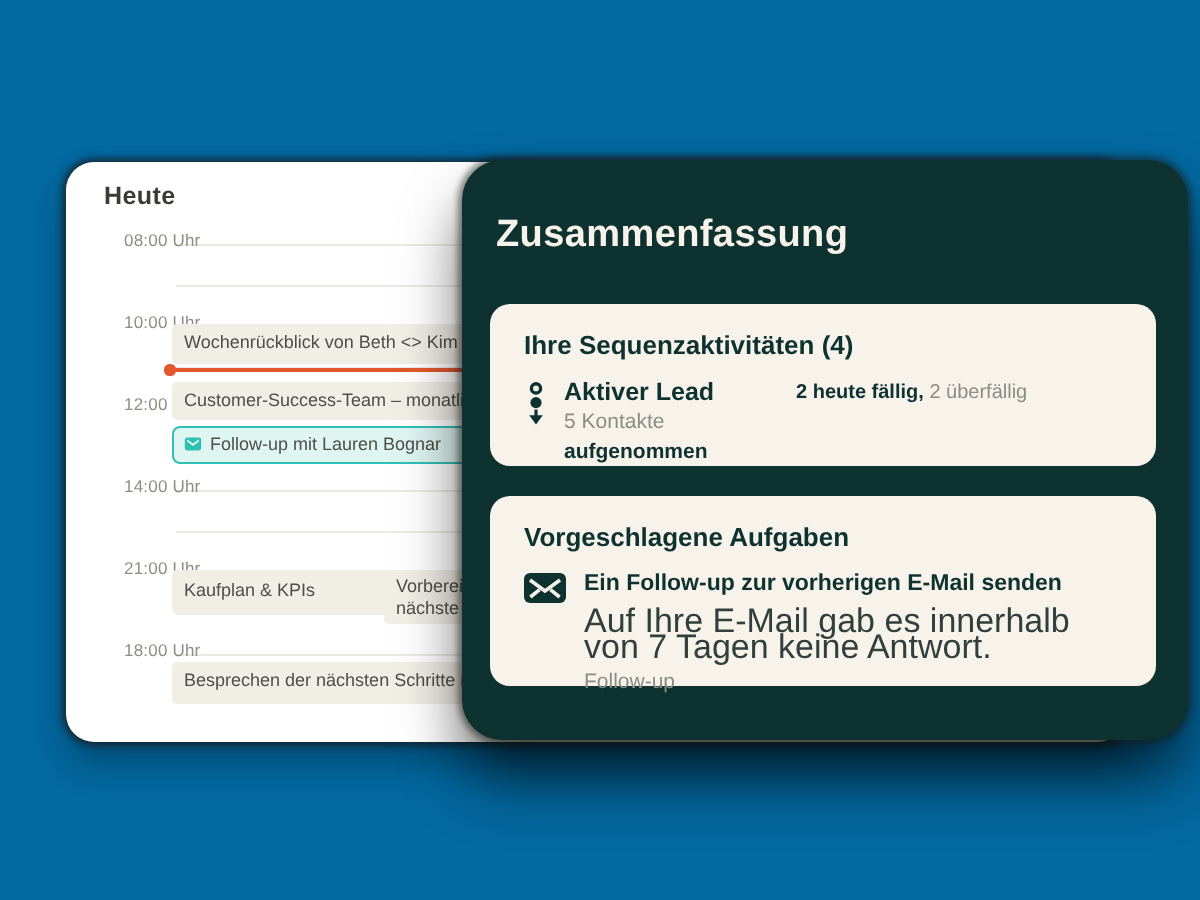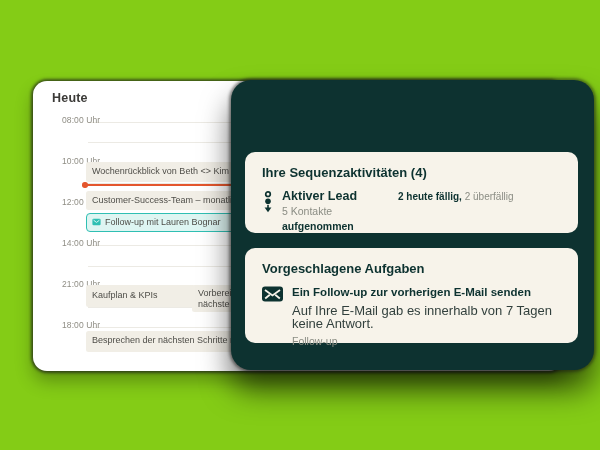--- a/index.html
+++ b/index.html
@@ -1,17 +1,17 @@
 <!DOCTYPE html>
 <html style="--panel-bg: #0d3230; --cream: #f7f3ea; --panel-text: #0d3230; --muted: #8b8d84; --orange: #e4562d; --teal: #2fbfb3; --teal-bg: #def5f2; --beige: #f1eee6; --cal-muted: #8f8d84; --grid-line: #eceae4;"><head>
 <meta charset="utf-8">
 <style>
   html,body{margin:0;padding:0;background:#ffffff;}
   *{box-sizing:border-box;font-family:"Liberation Sans", sans-serif;}
-  .stage{position:relative;width:600px;height:450px;background:#84cc16;overflow:hidden;}
+  .stage{position:relative;width:600px;height:450px;background:#0369a1;overflow:hidden;}
 
   
   .calendar-card{
     position:absolute;left:33px;top:81px;width:530px;height:290px;
     background:#ffffff;border-radius:14px;
     box-shadow:0 0 3px 2px rgba(25,25,24,0.65), 0 10px 18px rgba(0,0,0,0.30);
   }
   .cal-title{position:absolute;left:19px;top:10px;font-size:12.5px;font-weight:bold;color:#3b3a37;letter-spacing:.2px;}
   .cal-grid{
     position:absolute;left:55px;right:0;top:41px;height:227px;
@@ -66,21 +66,21 @@
   .lead-name{font-size:12.5px;font-weight:bold;line-height:15px;}
   .lead-sub{font-size:10.5px;line-height:15px;}
   .muted{color:var(--muted,#8b8d84);font-weight:normal;}
   .bold-dark{color:var(--panel-text,#0d3230);font-weight:bold;}
   .seq-step{font-size:11.5px;line-height:15px;}
   .seq-due{font-size:10px;line-height:15px;}
 
   .task-row{display:flex;gap:9px;align-items:flex-start;}
   .task-icon-wrap{flex:0 0 21px;padding-top:1px;}
   .task-title{font-size:11.5px;font-weight:bold;line-height:14px;margin-bottom:5px;}
-  .task-desc{font-size:13px;color:#32403d;line-height:13px;margin-bottom:5px;}
+  .task-desc{font-size:17px;color:#32403d;line-height:13px;margin-bottom:5px;}
   .task-tag{font-size:10.5px;color:var(--muted,#8b8d84);}
 </style>
 </head>
 <body>
 
 <div class="stage">
 
   <div class="calendar-card">
     <div class="cal-title">Heute</div>
 
@@ -109,20 +109,21 @@
 
     <div class="cal-event ev-kaufplan">Kaufplan &amp; KPIs</div>
     <div class="cal-event ev-vorbereitung">
       <div>Vorbereitu</div>
       <div>nächste W</div>
     </div>
     <div class="cal-event ev-besprechen">Besprechen der nächsten Schritte mit Cra</div>
   </div>
 
   <div class="summary-panel">
+    <div class="panel-title">Zusammenfassung</div>
 
     <div class="panel-card card-sequence">
       <div class="card-heading">Ihre Sequenzaktivitäten (4)</div>
       <div class="seq-row">
         <span class="seq-icon-wrap">
           <svg width="12" height="22" viewBox="0 0 12 22">
             <circle cx="6" cy="3.2" r="2.3" fill="none" stroke="#0d3230" stroke-width="1.7"></circle>
             <circle cx="6" cy="10.3" r="2.8" fill="#0d3230"></circle>
             <rect x="5.2" y="13.8" width="1.6" height="3.4" fill="#0d3230"></rect>
             <polygon points="2.6,16.6 9.4,16.6 6,21.2" fill="#0d3230"></polygon>

